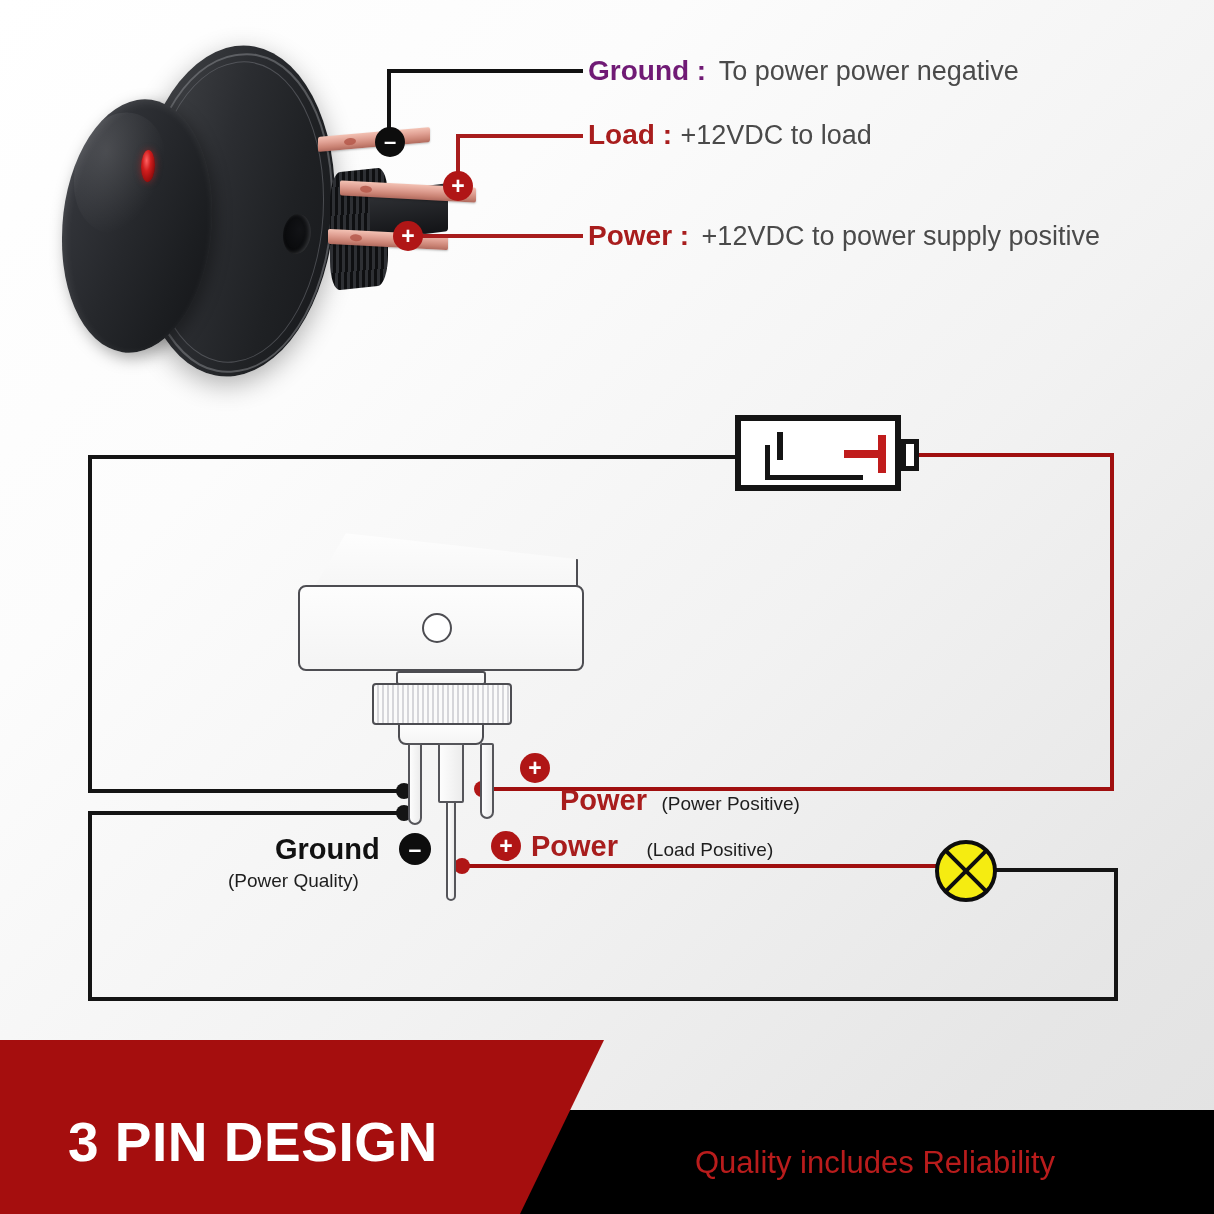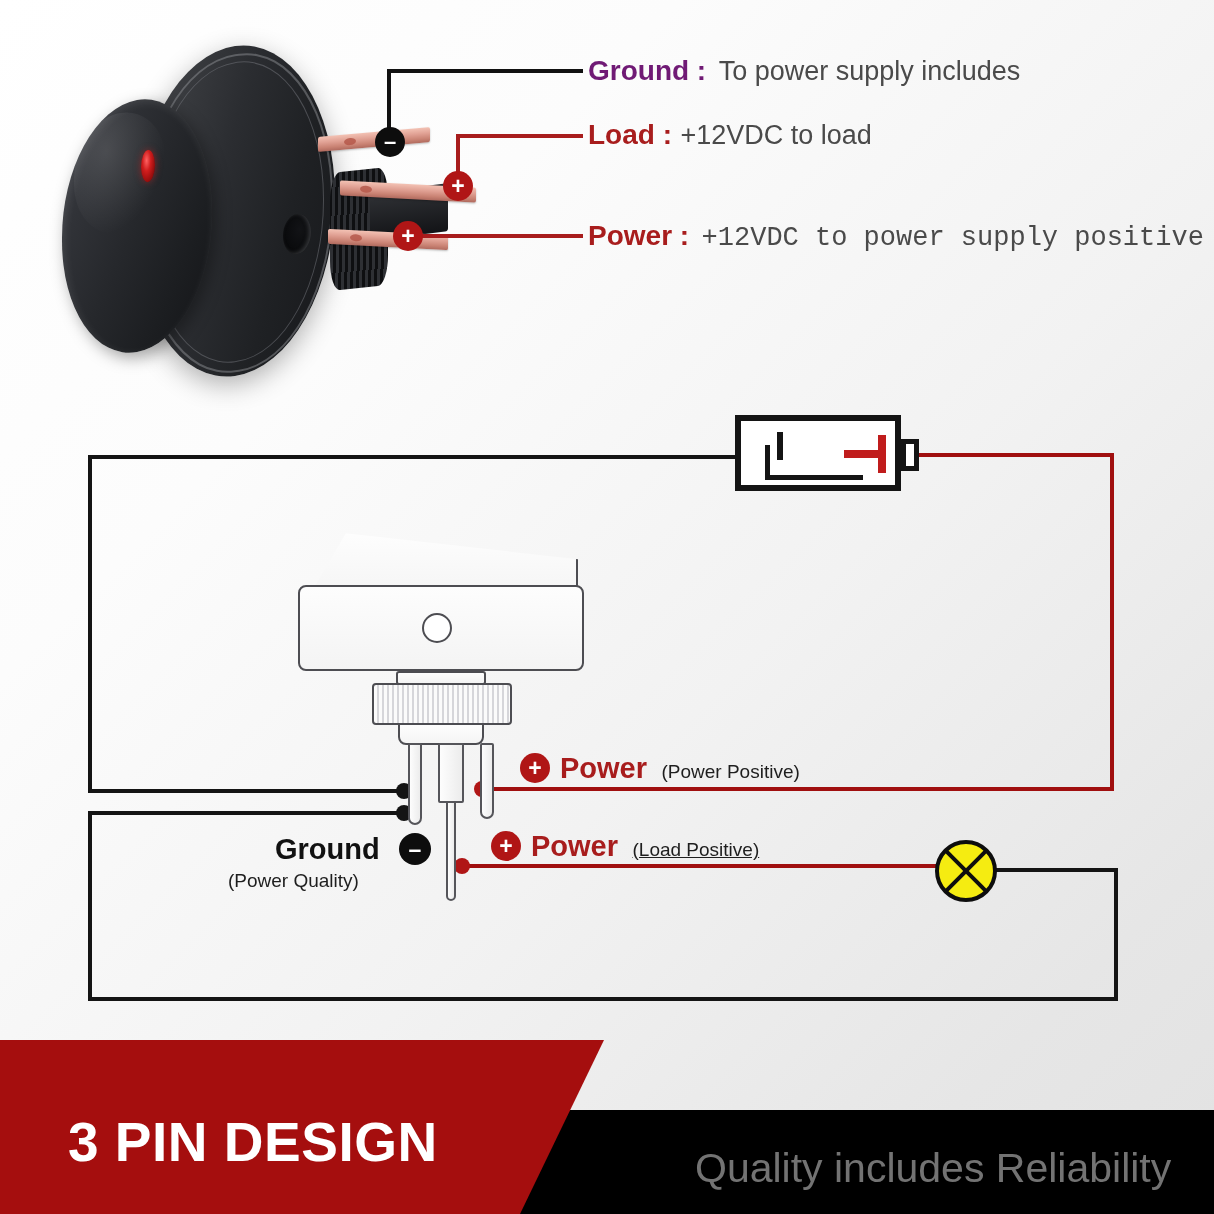--- a/index.html
+++ b/index.html
@@ -139,21 +139,21 @@
   .dl-main.blk{color:#111;}
   .dl-sub{font-size:19px;color:#1e1e1e;}
 
   
   #banner{position:absolute;left:0;top:1040px;width:1214px;height:174px;}
   .bl-black{position:absolute;left:0;top:70px;width:1214px;height:104px;background:#000;}
   .bl-red{position:absolute;left:-12px;top:0;width:700px;height:174px;background:#a50e0e;
      border-top-right-radius:46px;
      clip-path:polygon(0 0,88% 0,76% 100%,0 100%);}
   #banner-title{position:absolute;left:68px;top:1110px;font-size:55px;font-weight:bold;color:#fff;letter-spacing:.5px;}
-  #banner-tag{position:absolute;left:695px;top:1145px;font-size:41px;color:#737373;}
+  #banner-tag{position:absolute;left:695px;top:1145px;font-size:31px;color:#b91c1c;}
 </style>
 </head>
 <body>
 
 <div id="photo" class="abs">
   <div class="sw-body"></div>
   <div class="sw-body-edge"></div>
   <div class="sw-rim"></div>
   <div class="sw-paddle"></div>
   <div class="sw-paddle-hi"></div>
@@ -179,29 +179,29 @@
 
 <div class="lead red abs" style="left:456px;top:137px;width:4px;height:50px;"></div>
 <div class="lead red abs" style="left:456px;top:134px;width:127px;height:4px;"></div>
 <div class="badge plus abs" style="left:443px;top:171px;width:30px;height:30px;font-size:23px;">+</div>
 
 <div class="lead red abs" style="left:418px;top:234px;width:165px;height:4px;"></div>
 <div class="badge plus abs" style="left:393px;top:221px;width:30px;height:30px;font-size:23px;">+</div>
 
 <div class="cal-row" style="left:588px;top:55px;">
   <span class="cal-key black">Ground :</span>
-  <span class="cal-val" style="margin-left:8px;">To power supply includes</span>
+  <span class="cal-val" style="margin-left:8px;">To power power negative</span>
 </div>
 <div class="cal-row" style="left:588px;top:119px;">
   <span class="cal-key red">Load :</span>
   <span class="cal-val" style="margin-left:4px;">+12VDC to load</span>
 </div>
 <div class="cal-row" style="left:588px;top:220px;">
   <span class="cal-key red">Power :</span>
-  <span class="cal-val" style="margin-left:8px;font-family:Liberation Mono, monospace;">+12VDC to power supply positive</span>
+  <span class="cal-val" style="margin-left:8px;">+12VDC to power supply positive</span>
 </div>
 
 <div class="wire blk abs" style="left:88px;top:455px;width:652px;height:4px;"></div>
 <div class="wire blk abs" style="left:88px;top:455px;width:4px;height:337px;"></div>
 <div class="wire blk abs" style="left:88px;top:789px;width:318px;height:4px;"></div>
 <div class="node blk abs" style="left:396px;top:783px;"></div>
 
 <div class="wire blk abs" style="left:88px;top:811px;width:318px;height:4px;"></div>
 <div class="wire blk abs" style="left:88px;top:811px;width:4px;height:190px;"></div>
 <div class="wire blk abs" style="left:88px;top:997px;width:1030px;height:4px;"></div>
@@ -240,29 +240,29 @@
   <div class="art art-neck"></div>
   <div class="art art-knurl"></div>
   <div class="art art-neck2"></div>
   <div class="pin pin-l"></div>
   <div class="pin pin-c"></div>
   <div class="pin pin-c2"></div>
   <div class="pin pin-r"></div>
 </div>
 
 <div class="badge plus abs" style="left:520px;top:753px;width:30px;height:30px;font-size:23px;">+</div>
-<div class="dlabel" style="left:560px;top:752px;">
+<div class="dlabel" style="left:560px;top:784px;">
   <span class="dl-main red">Power</span>
   <span class="dl-sub" style="margin-left:10px;">(Power Positive)</span>
 </div>
 
 <div class="badge plus abs" style="left:491px;top:831px;width:30px;height:30px;font-size:23px;">+</div>
 <div class="dlabel" style="left:531px;top:830px;">
   <span class="dl-main red">Power</span>
-  <span class="dl-sub" style="margin-left:10px;text-decoration:underline;">(Load Positive)</span>
+  <span class="dl-sub" style="margin-left:24px;">(Load Positive)</span>
 </div>
 
 <div class="badge minus abs" style="left:399px;top:833px;width:32px;height:32px;font-size:23px;">–</div>
 <div class="dlabel" style="left:275px;top:833px;">
   <span class="dl-main blk">Ground</span>
 </div>
 <div class="dlabel" style="left:228px;top:870px;">
   <span class="dl-sub">(Power Quality)</span>
 </div>
 

